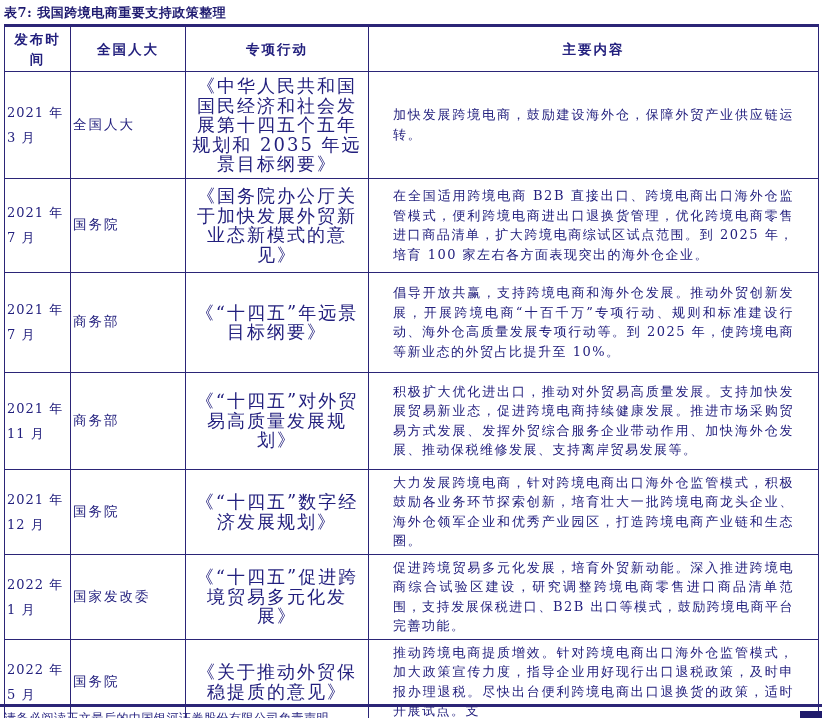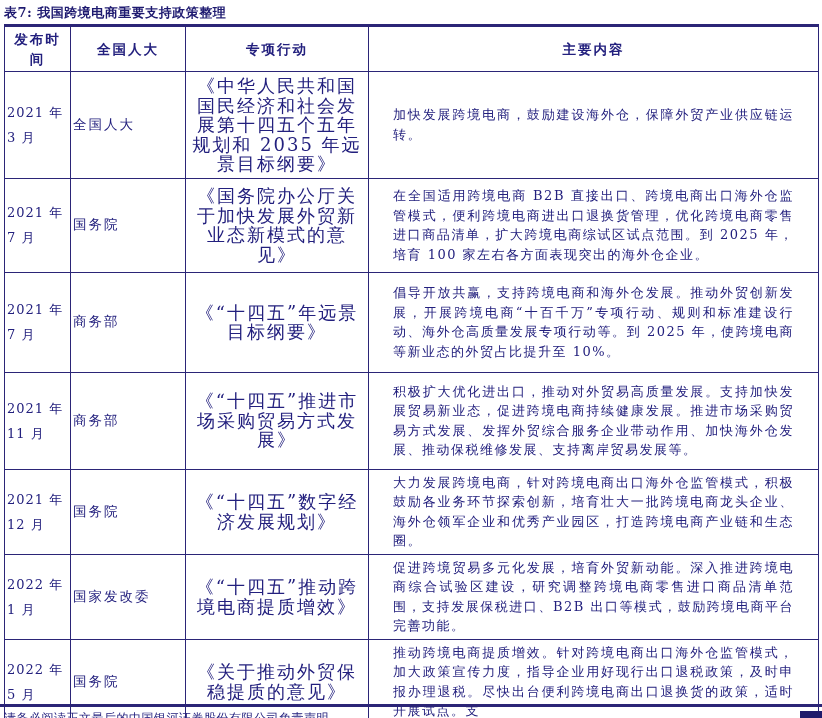--- a/index.html
+++ b/index.html
@@ -140,35 +140,35 @@
           <td class="c-date">2021 年
 7 月</td>
           <td class="c-unit">商务部</td>
           <td class="c-policy">《“十四五”年远景目标纲要》</td>
           <td class="c-content">倡导开放共赢，支持跨境电商和海外仓发展。推动外贸创新发展，开展跨境电商“十百千万”专项行动、规则和标准建设行动、海外仓高质量发展专项行动等。到 2025 年，使跨境电商等新业态的外贸占比提升至 10%。</td>
         </tr>
         <tr>
           <td class="c-date">2021 年
 11 月</td>
           <td class="c-unit">商务部</td>
-          <td class="c-policy">《“十四五”推进市场采购贸易方式发展》</td>
+          <td class="c-policy">《“十四五”对外贸易高质量发展规划》</td>
           <td class="c-content">积极扩大优化进出口，推动对外贸易高质量发展。支持加快发展贸易新业态，促进跨境电商持续健康发展。推进市场采购贸易方式发展、发挥外贸综合服务企业带动作用、加快海外仓发展、推动保税维修发展、支持离岸贸易发展等。</td>
         </tr>
         <tr>
           <td class="c-date">2021 年
 12 月</td>
           <td class="c-unit">国务院</td>
           <td class="c-policy">《“十四五”数字经济发展规划》</td>
           <td class="c-content">大力发展跨境电商，针对跨境电商出口海外仓监管模式，积极鼓励各业务环节探索创新，培育壮大一批跨境电商龙头企业、海外仓领军企业和优秀产业园区，打造跨境电商产业链和生态圈。</td>
         </tr>
         <tr>
           <td class="c-date">2022 年
 1 月</td>
           <td class="c-unit">国家发改委</td>
-          <td class="c-policy">《“十四五”推动跨境电商提质增效》</td>
+          <td class="c-policy">《“十四五”促进跨境贸易多元化发展》</td>
           <td class="c-content">促进跨境贸易多元化发展，培育外贸新动能。深入推进跨境电商综合试验区建设，研究调整跨境电商零售进口商品清单范围，支持发展保税进口、B2B 出口等模式，鼓励跨境电商平台完善功能。</td>
         </tr>
         <tr>
           <td class="c-date">2022 年
 5 月</td>
           <td class="c-unit">国务院</td>
           <td class="c-policy">《关于推动外贸保稳提质的意见》</td>
           <td class="c-content">推动跨境电商提质增效。针对跨境电商出口海外仓监管模式，加大政策宣传力度，指导企业用好现行出口退税政策，及时申报办理退税。尽快出台便利跨境电商出口退换货的政策，适时开展试点。支</td>
         </tr>
       </tbody>

